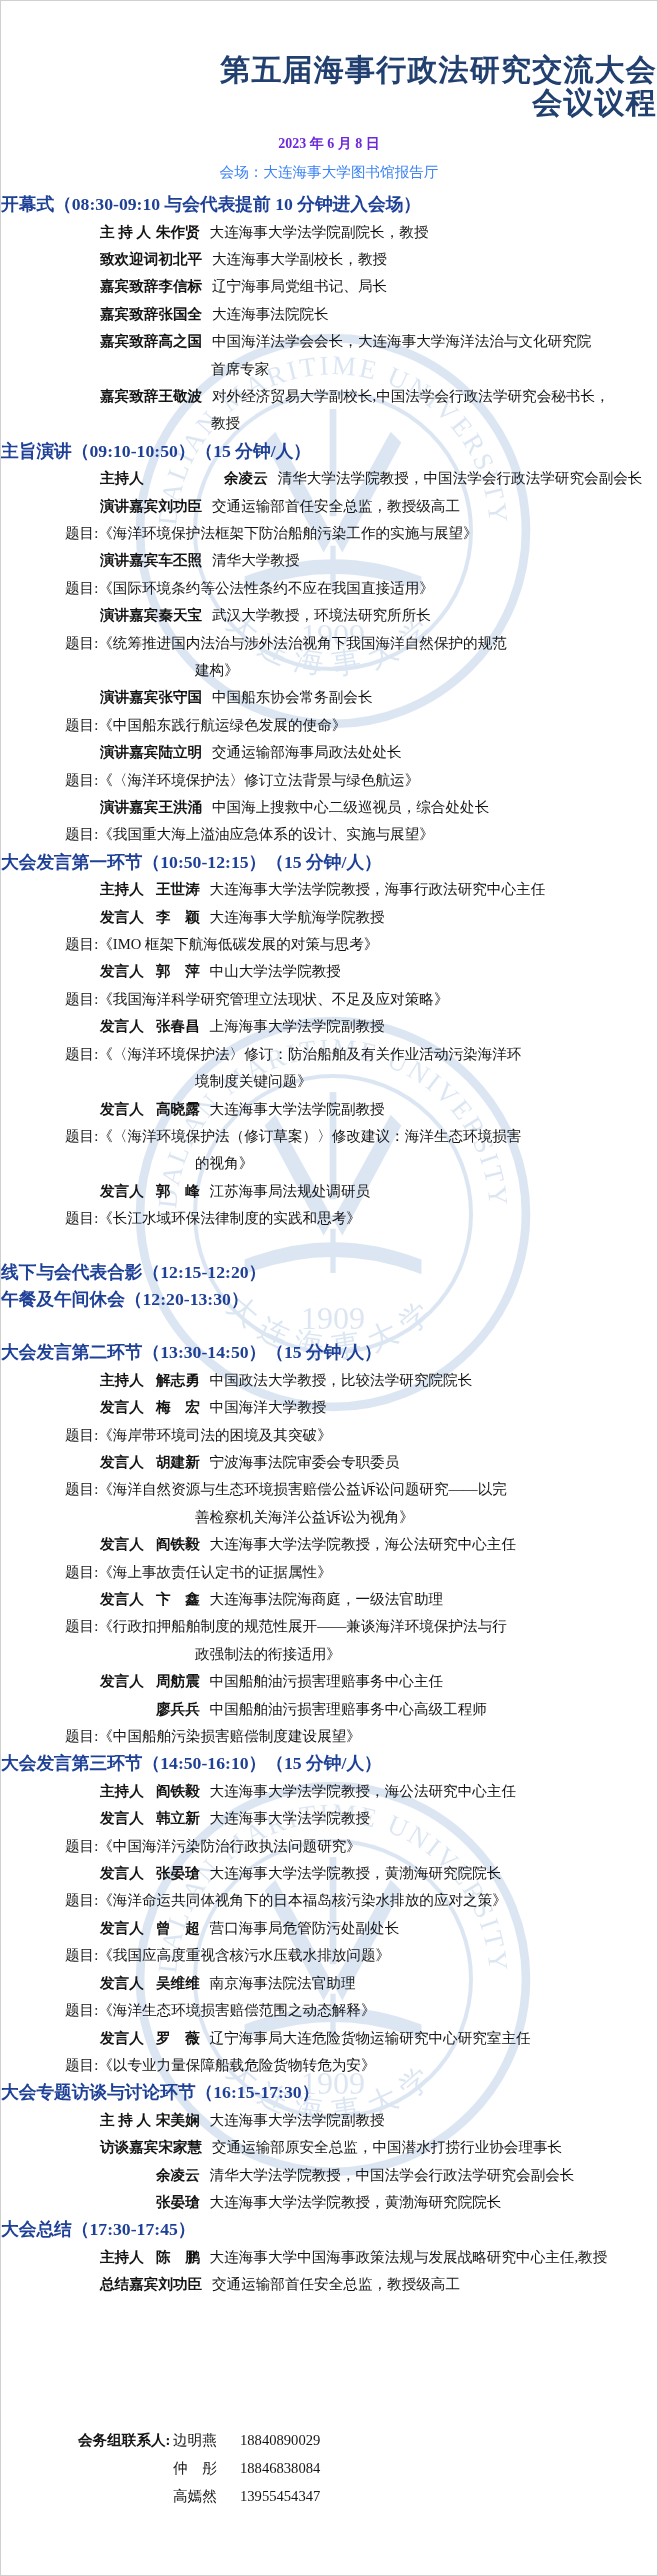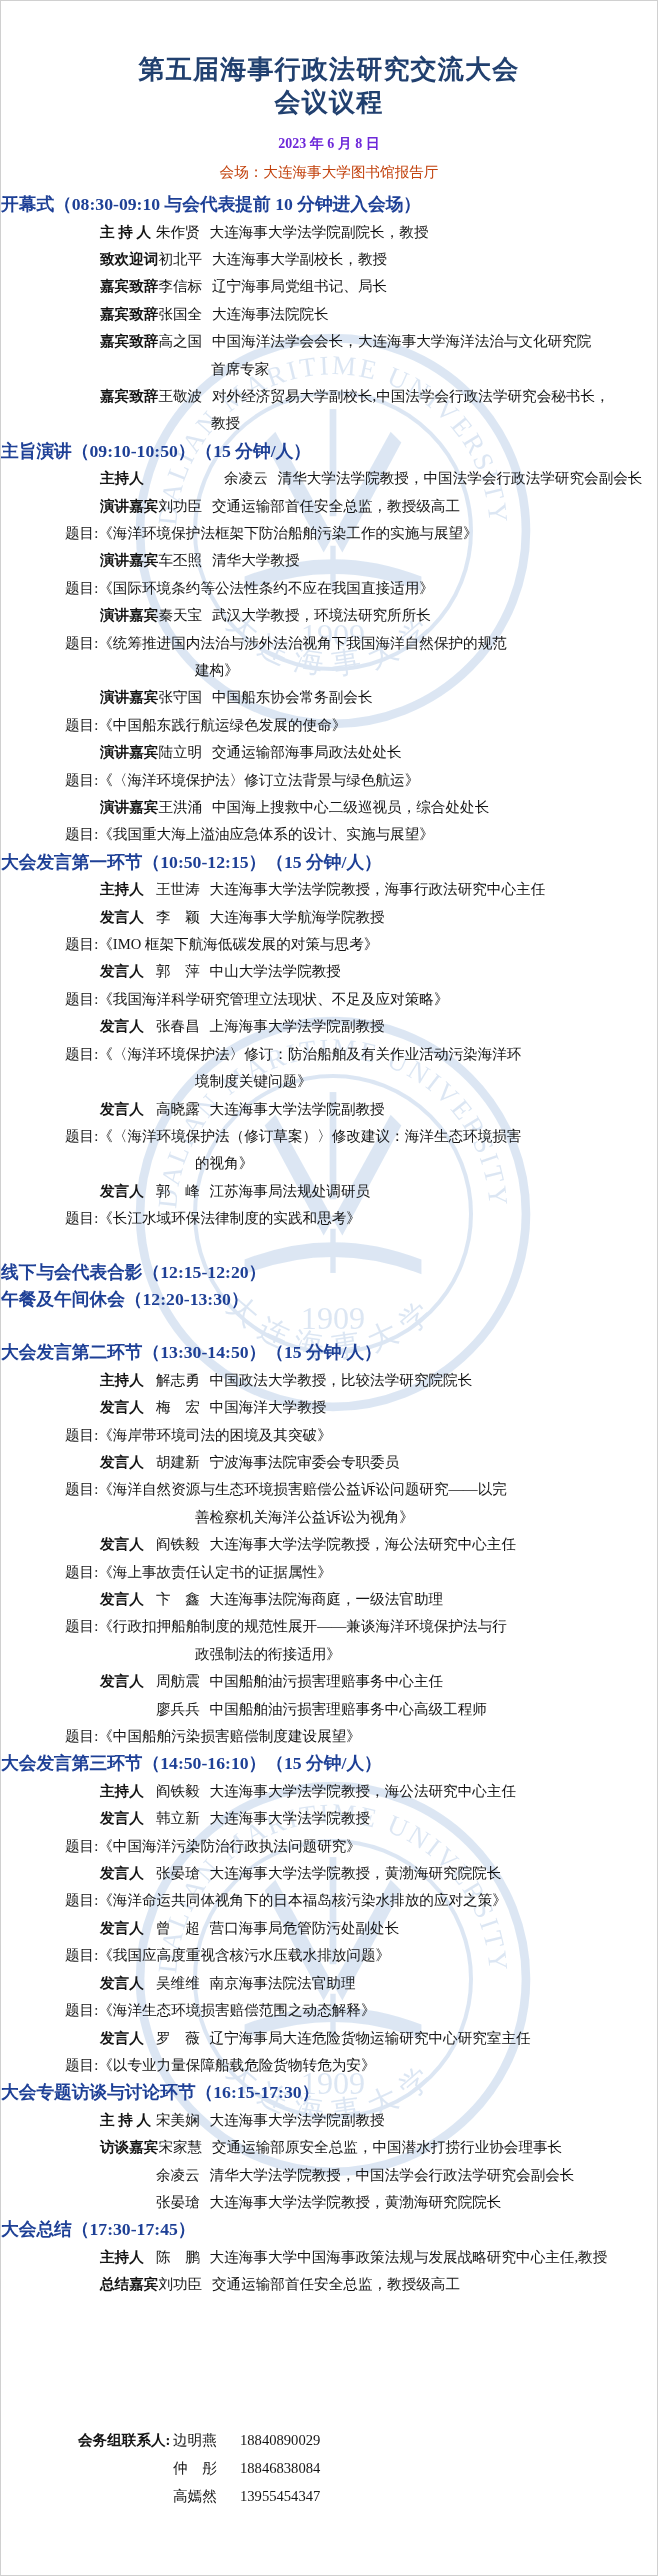--- a/index.html
+++ b/index.html
@@ -11,34 +11,34 @@
     box-sizing:border-box;
     border:1.2px solid #d0d0d0;
     overflow:hidden;
     font-family:"Liberation Serif","DejaVu Serif",serif;
     color:#141414;
   }
   
   .wm{position:absolute;z-index:0;color:#adc6e4;opacity:.42;}
   
   .hdr{position:relative;z-index:1;padding-top:52px;text-align:center;}
-  .title{font-size:26px;line-height:33px;font-weight:bold;color:#21406f;letter-spacing:1.2px;margin:0;}
+  .title{font-size:30px;line-height:33px;font-weight:bold;color:#21406f;letter-spacing:1.2px;margin:0;text-align:right;}
   .date{margin:14.6px 0 0 0;font-size:14px;line-height:19.5px;color:#6d28d9;font-weight:bold;}
-  .venue{margin:8.5px 0 0 0;font-size:14.6px;line-height:21px;color:#c2410c;}
+  .venue{margin:8.5px 0 0 0;font-size:14.6px;line-height:21px;color:#3b82f6;}
   
   .bodyflow{position:relative;z-index:1;margin-top:8.5px;}
   .sec-heading{
     margin:0;
     font-size:17.7px;line-height:27.4px;font-weight:bold;color:#1e4096;
     white-space:nowrap;
   }
   .gap-before{margin-top:26px;}
   .row{padding-left:99px;font-size:14.6px;line-height:27.4px;white-space:nowrap;}
   .lbl{display:inline-block;min-width:56px;font-weight:bold;}
-  .nm{margin-right:9.8px;}
+  .nm{margin-right:9.8px;font-weight:bold;}
   .nm.wide{margin-left:68px;}
   .row.topic{padding-left:64px;}
   .row.tcont{padding-left:194px;}
   .row.dcont{padding-left:210px;}
   
   .footer{position:relative;z-index:1;margin-top:127px;}
   .contact{padding-left:77px;font-size:14.6px;line-height:28px;white-space:nowrap;}
   .f-lbl{display:inline-block;min-width:95px;font-weight:bold;}
   .f-name{display:inline-block;min-width:67px;}
   .f-phone{font-family:"Liberation Serif","DejaVu Serif",serif;}

